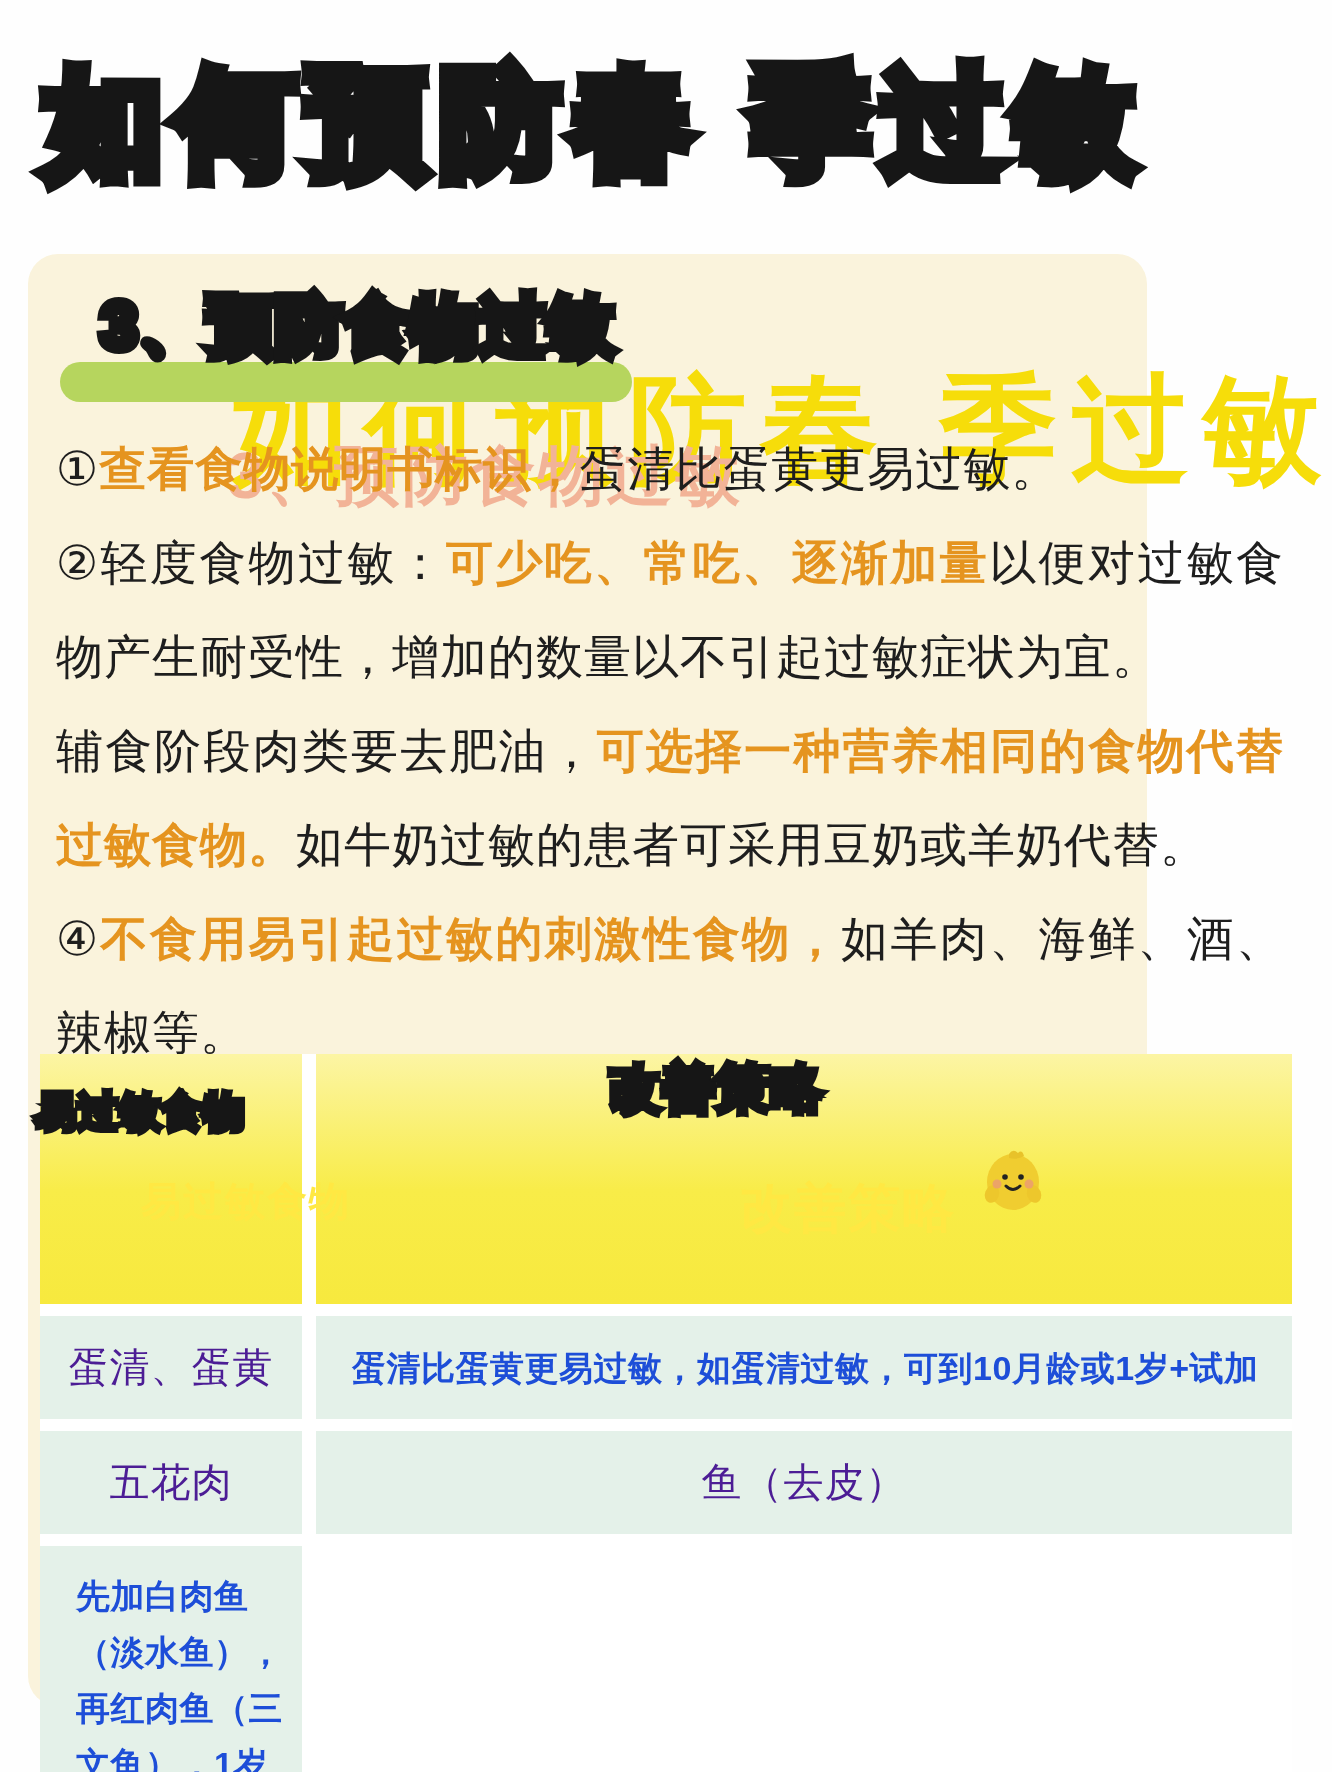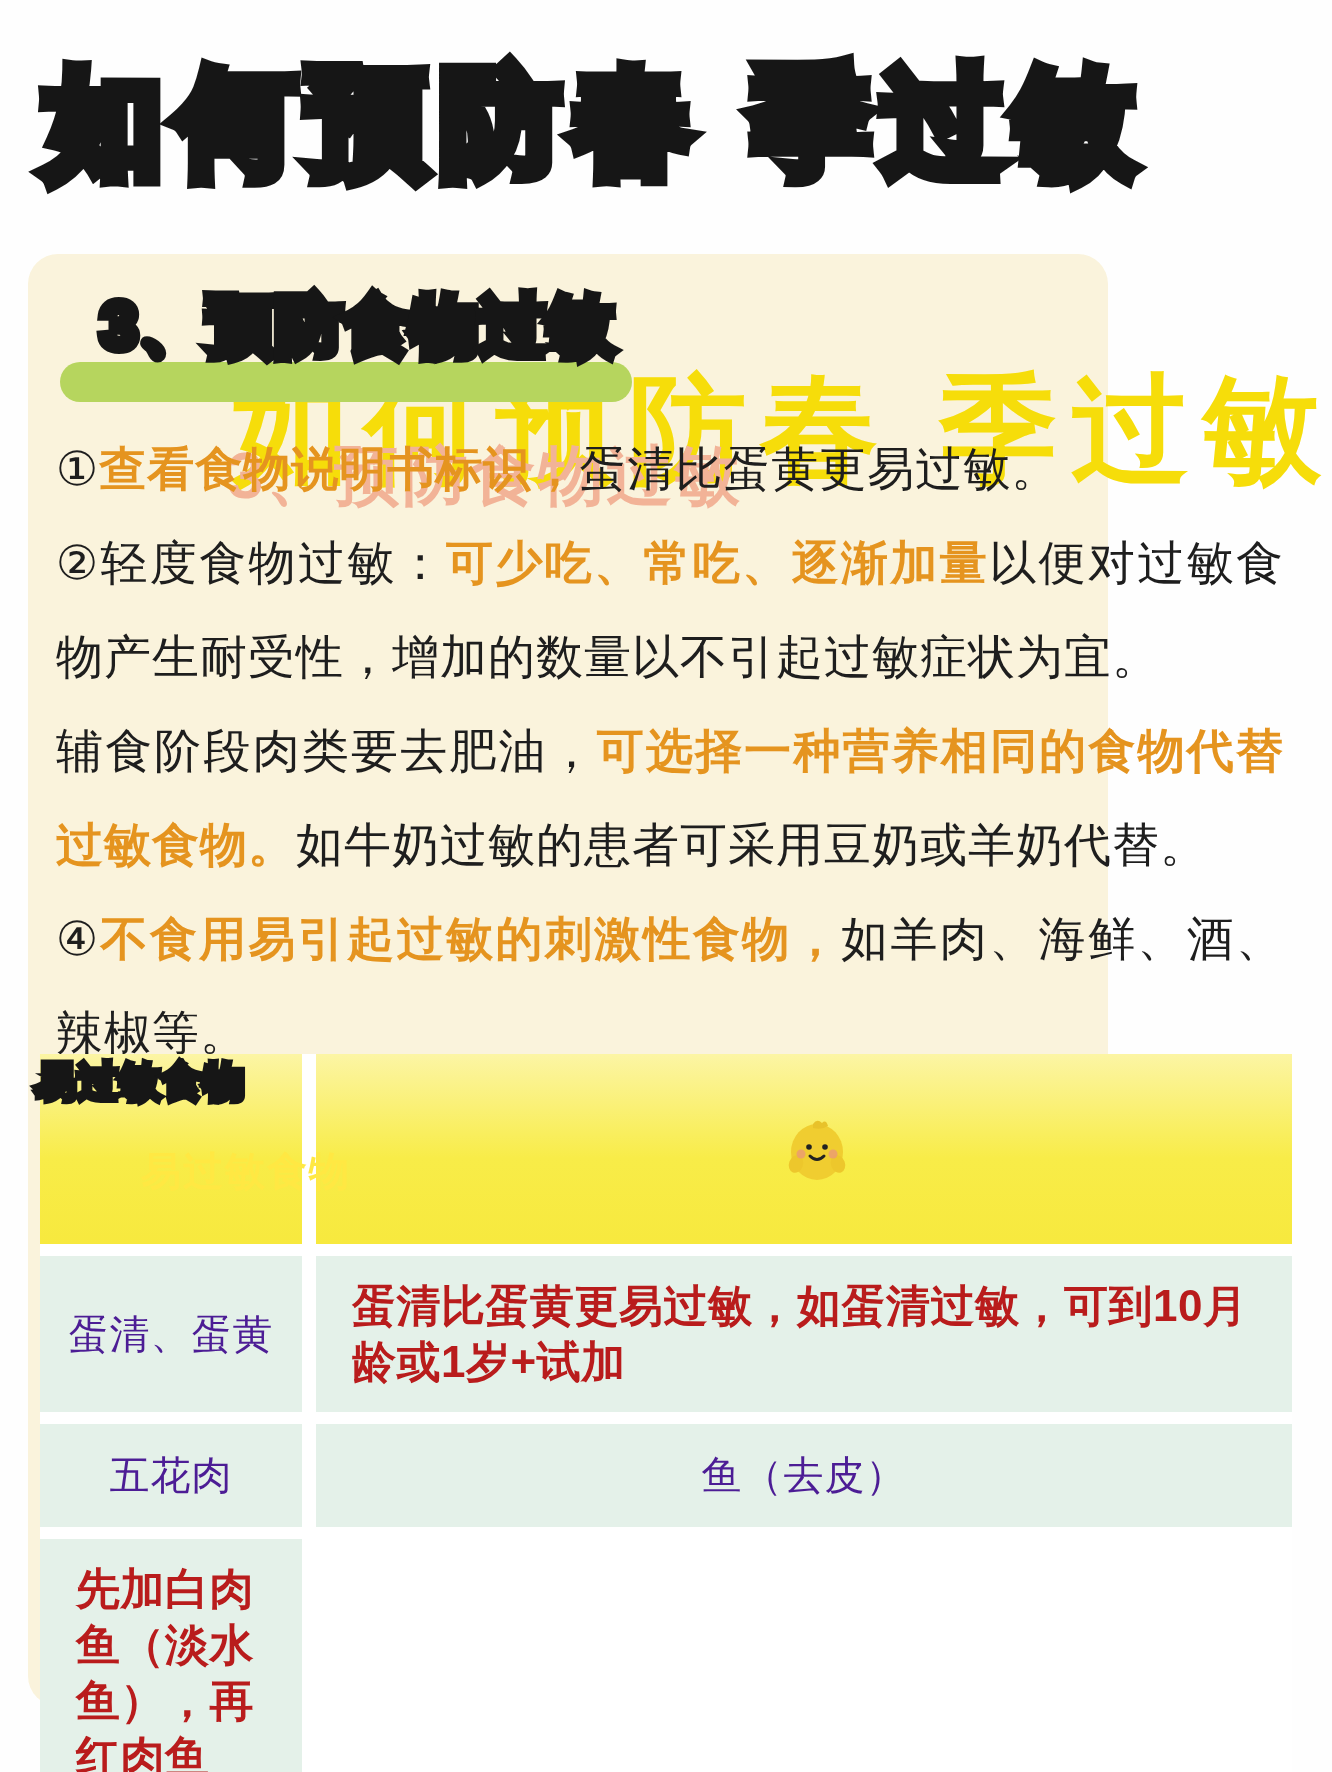--- a/index.html
+++ b/index.html
@@ -18,21 +18,21 @@
 
   .page-title{
     position:absolute;top:46px;left:0;right:0;text-align:center;
     font-size:118px;letter-spacing:14px;line-height:1.3;
   }
   .page-title .ot{--sw:15px;}
   .page-title .ot-fill{color:#f6dd0a;}
 
   .panel{
     position:absolute;left:28px;top:254px;width:1080px;height:1452px;
-    background:#faf3dc;border-radius:30px;
+    background:#faf3dc;border-radius:30px;padding-left:39px;
   }
 
   .heading-wrap{position:absolute;left:28px;top:28px;z-index:2;}
   .heading-wrap .ot{--sw:11px;font-size:65px;letter-spacing:3px;}
   .heading-wrap .ot-fill{color:#f2b397;}
   .heading-bar{
     position:absolute;left:32px;top:108px;width:572px;height:40px;
     background:#b6d55e;border-radius:20px;z-index:1;
   }
 
@@ -59,21 +59,21 @@
   .head-food .ot{font-size:40px;}
   .head-strategy .ot{font-size:52px;}
   .lemon{margin-left:26px;flex:0 0 auto;}
   .cell.body{background:#e4f1e9;}
   .cell.food{
     justify-content:center;text-align:center;
     font-size:40px;font-weight:normal;color:#4c1d95;letter-spacing:1px;
     padding:24px 8px;
   }
   .cell.strategy{
-    font-size:44px;font-weight:600;color:#b91c1c;line-height:56px;
+    font-size:34px;font-weight:600;color:#1d4ed8;line-height:56px;
     padding:22px 14px 22px 36px;letter-spacing:0.5px;
   }
 </style>
 </head>
 <body>
 
 <div class="page-title">
   <span class="ot">
     <span class="ot-stroke">如何预防春 季过敏</span>
     <span class="ot-fill">如何预防春 季过敏</span>
@@ -99,20 +99,24 @@
 
   <div class="allergy-table">
 
     <div class="cell head head-food">
       <span class="ot">
         <span class="ot-stroke">易过敏食物</span>
         <span class="ot-fill">易过敏食物</span>
       </span>
     </div>
     <div class="cell head head-strategy">
+      <span class="ot">
+        <span class="ot-stroke">改善策略</span>
+        <span class="ot-fill">改善策略</span>
+      </span>
       <svg class="lemon" width="62" height="66" viewBox="0 0 62 66">
         <ellipse cx="31" cy="36" rx="26" ry="28" fill="#f0cd30"></ellipse>
         <path d="M27 8 Q31 2 36 7 Q40 3 42 10 Q36 14 27 12 Z" fill="#e8c22a"></path>
         <ellipse cx="10" cy="48" rx="7" ry="9" fill="#edc72c" transform="rotate(20 10 48)"></ellipse>
         <ellipse cx="52" cy="48" rx="7" ry="9" fill="#edc72c" transform="rotate(-20 52 48)"></ellipse>
         <circle cx="23" cy="31" r="2.8" fill="#222"></circle>
         <circle cx="39" cy="31" r="2.8" fill="#222"></circle>
         <path d="M24 40 Q31 47 38 40" stroke="#222" stroke-width="3" fill="none" stroke-linecap="round"></path>
         <circle cx="15" cy="38" r="4.5" fill="#eb9c71" opacity="0.85"></circle>
         <circle cx="47" cy="38" r="4.5" fill="#eb9c71" opacity="0.85"></circle>

